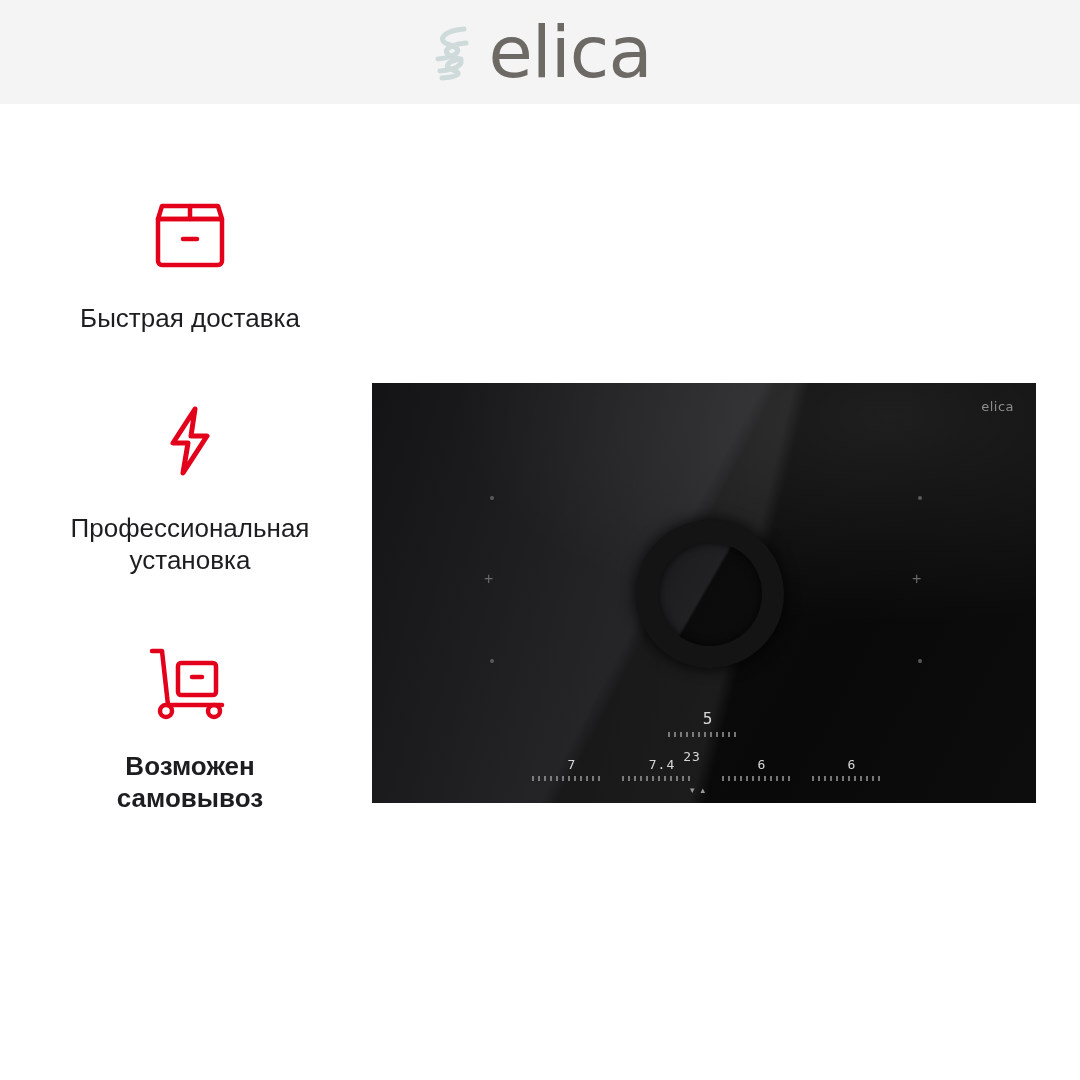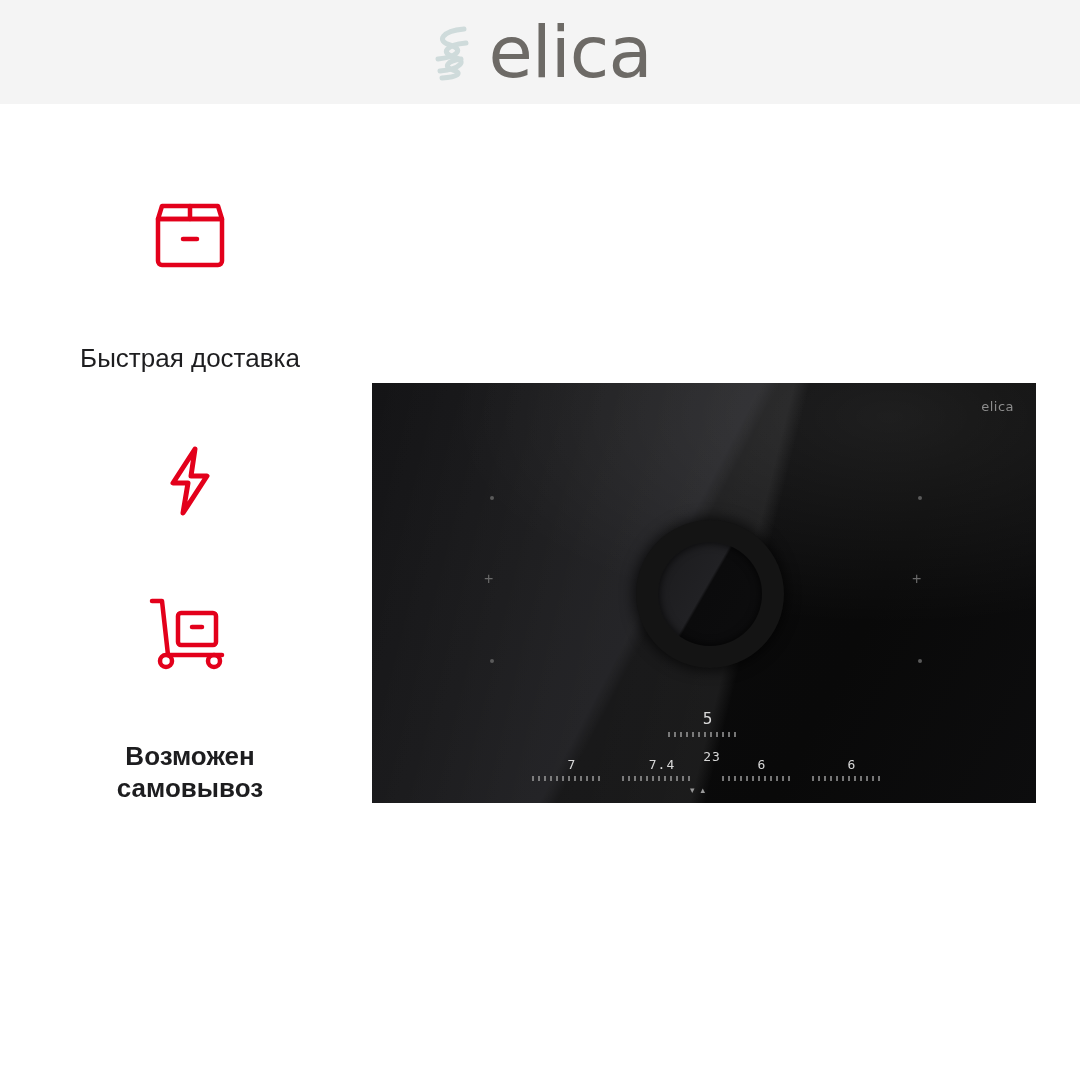--- a/index.html
+++ b/index.html
@@ -55,21 +55,20 @@
     display: flex;
     flex-direction: column;
     align-items: center;
     gap: 62px;
   }
   .feature {
     width: 340px;
     display: flex;
     flex-direction: column;
     align-items: center;
-    gap: 40px;
   }
   .feature-icon {
     height: 90px;
     display: flex;
     align-items: center;
     justify-content: center;
   }
   .feature-label {
     margin-top: 16px;
     font-size: 26px;
@@ -231,20 +230,21 @@
     </div>
     <div class="feature-label">Быстрая доставка</div>
   </div>
 
   <div class="feature f2">
     <div class="feature-icon">
       <svg width="58" height="76" viewBox="0 0 58 76" xmlns="http://www.w3.org/2000/svg">
         <path d="M34 6 L12 40 H27 L22 70 L46 33 H30 Z" fill="none" stroke="#e3001b" stroke-width="5" stroke-linejoin="round" stroke-linecap="round"></path>
       </svg>
     </div>
+    <div class="feature-label">Профессиональная<br>установка</div>
   </div>
 
   <div class="feature f3">
     <div class="feature-icon">
       <svg width="96" height="76" viewBox="0 0 96 76" xmlns="http://www.w3.org/2000/svg">
         <g fill="none" stroke="#e3001b" stroke-width="4.5" stroke-linejoin="round" stroke-linecap="round">
           <path d="M10 6 H20 L26 60"></path>
           <path d="M26 60 H80"></path>
           <rect x="36" y="18" width="38" height="32" rx="3"></rect>
           <path d="M50 32 H60"></path>
@@ -283,21 +283,21 @@
     <div class="ctrl small" style="left:160px; top:74px; width:80px;">
       <span class="val">7</span>
       <span class="slider"></span>
     </div>
 
     <div class="ctrl small" style="left:250px; top:74px; width:80px;">
       <span class="val">7.4</span>
       <span class="slider"></span>
     </div>
 
-    <div class="ctrl small" style="left:300px; top:66px; width:80px;">
+    <div class="ctrl small" style="left:280px; top:66px; width:80px;">
       <span class="val">23</span>
     </div>
 
     <div class="ctrl small" style="left:350px; top:74px; width:80px;">
       <span class="val">6</span>
       <span class="slider"></span>
     </div>
 
     <div class="ctrl small" style="left:440px; top:74px; width:80px;">
       <span class="val">6</span>

